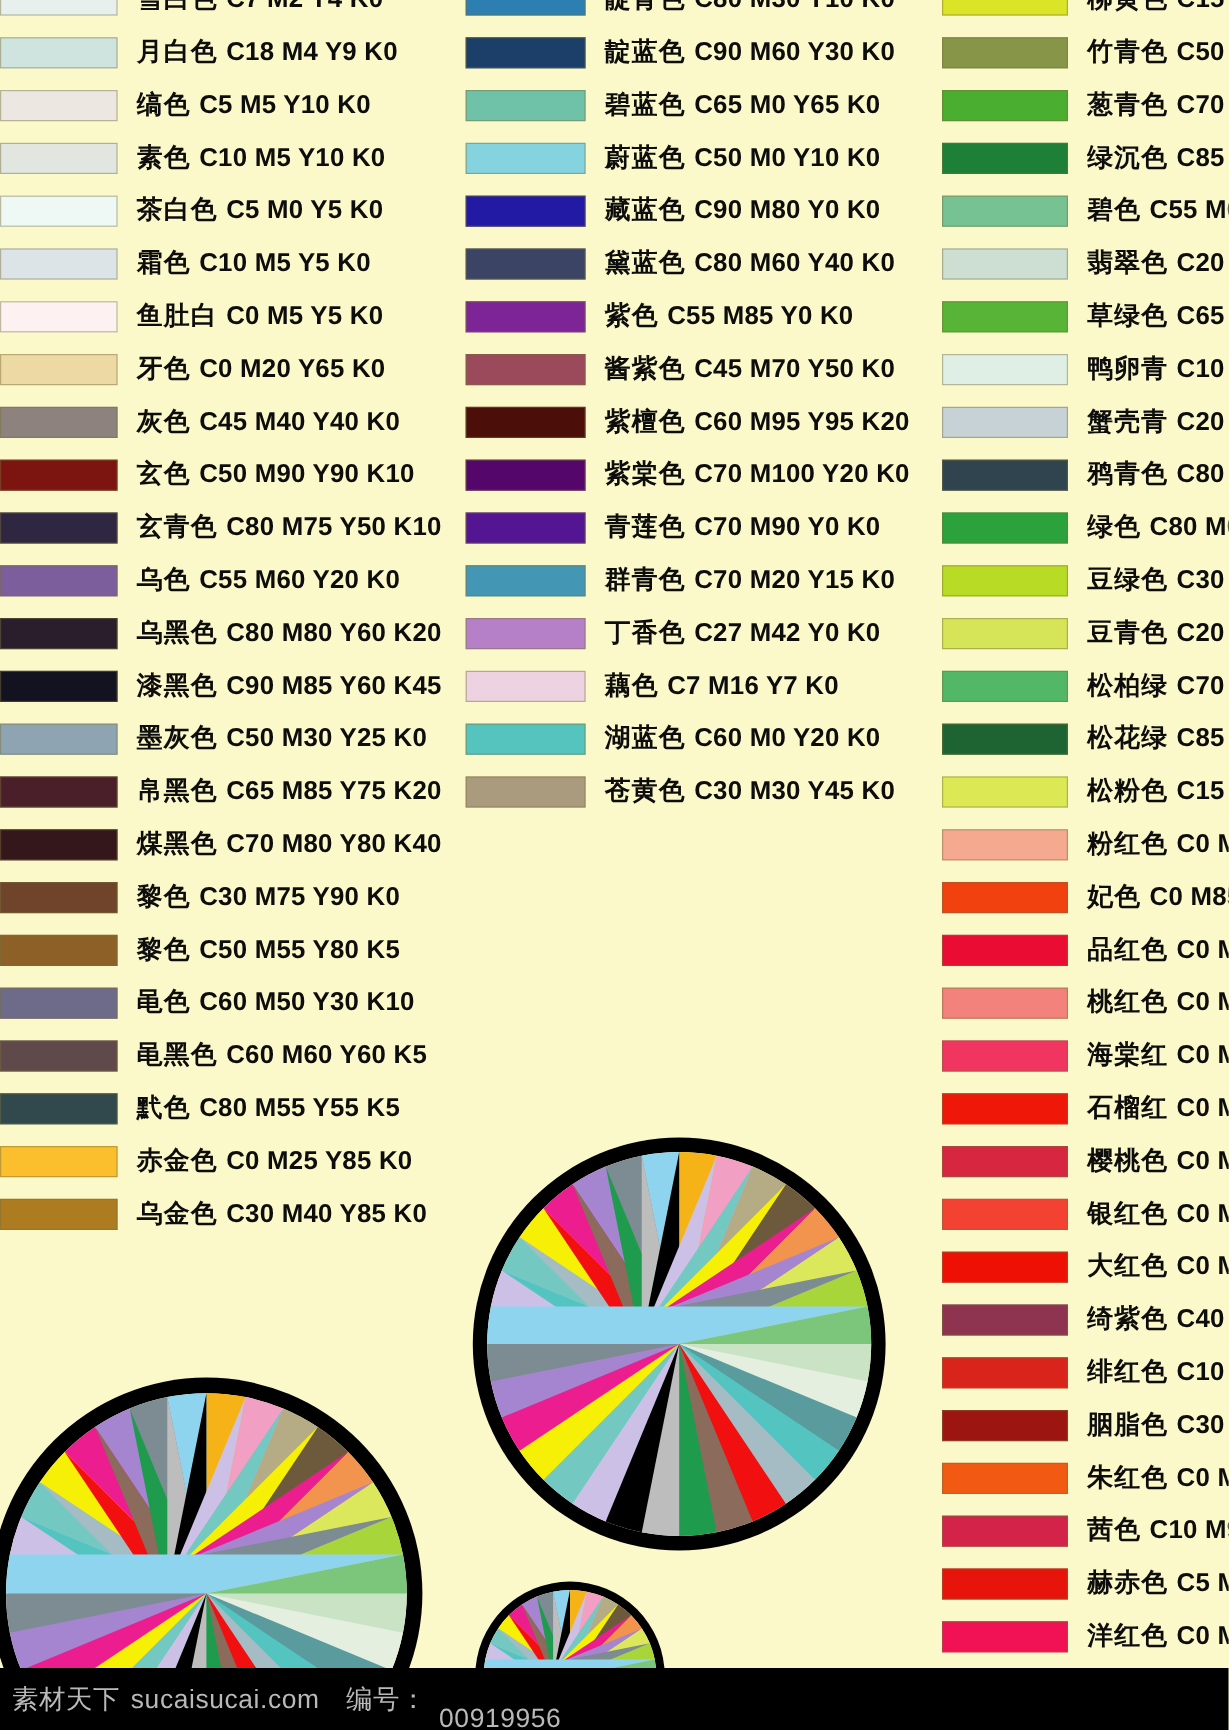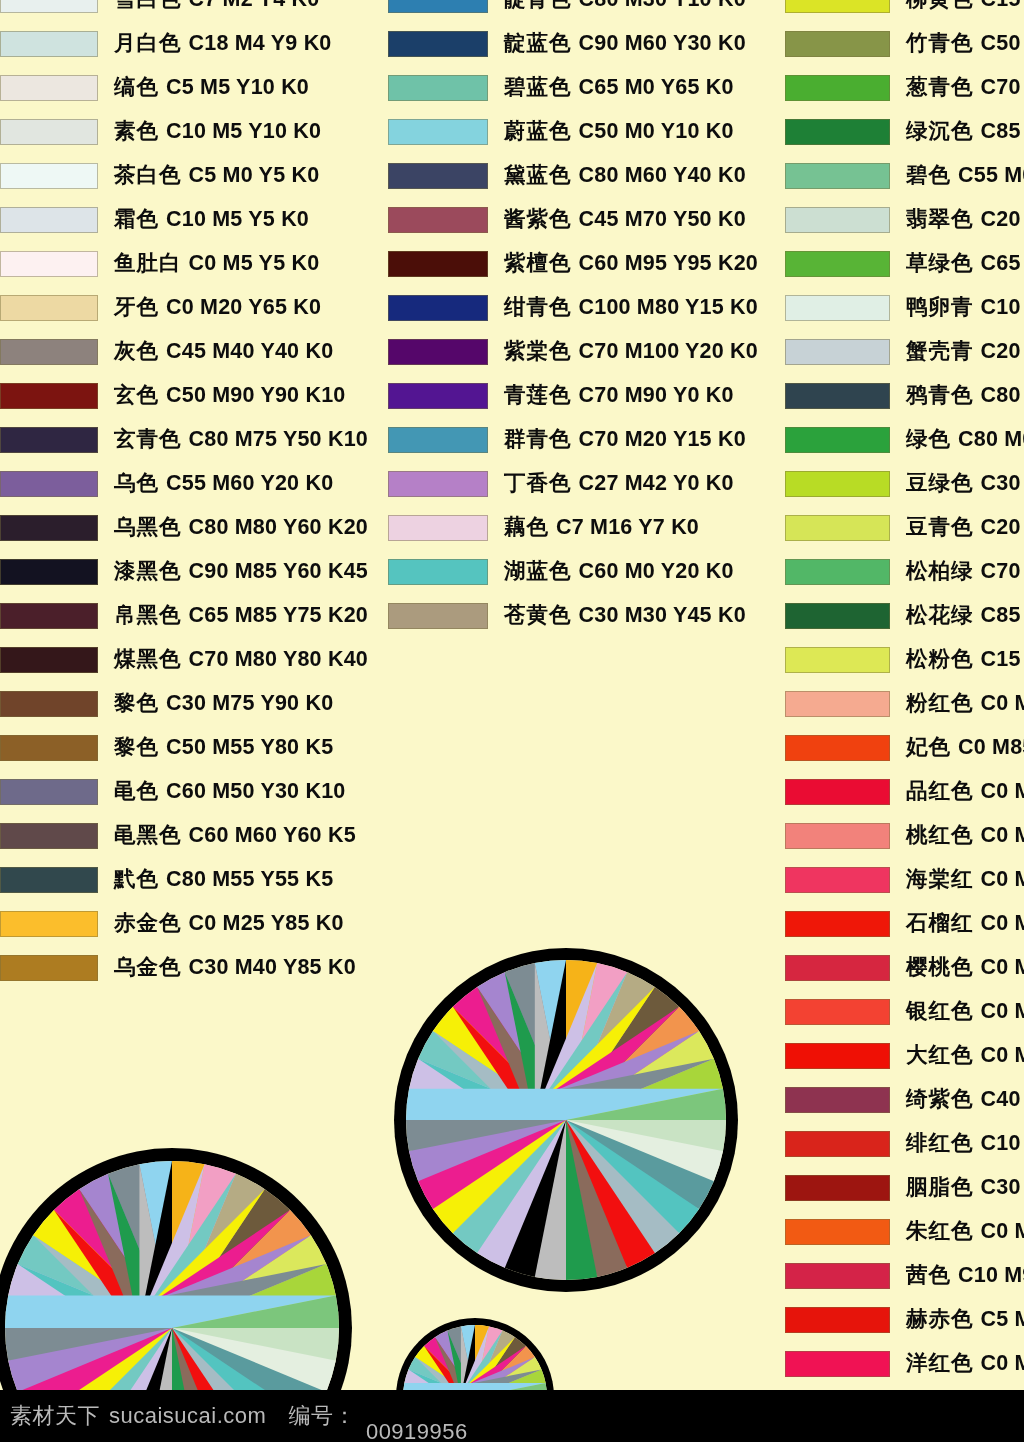--- a/index.html
+++ b/index.html
@@ -137,20 +137,24 @@
       </div>
       <div class="row">
         <div class="sw" style="background: rgb(43, 30, 44);"></div>
         <div class="lbl"><span class="cn">乌黑色</span><span class="cmyk">C80 M80 Y60 K20</span></div>
       </div>
       <div class="row">
         <div class="sw" style="background: rgb(19, 18, 33);"></div>
         <div class="lbl"><span class="cn">漆黑色</span><span class="cmyk">C90 M85 Y60 K45</span></div>
       </div>
       <div class="row">
+        <div class="sw" style="background: rgb(143, 164, 178);"></div>
+        <div class="lbl"><span class="cn">墨灰色</span><span class="cmyk">C50 M30 Y25 K0</span></div>
+      </div>
+      <div class="row">
         <div class="sw" style="background: rgb(75, 31, 42);"></div>
         <div class="lbl"><span class="cn">帛黑色</span><span class="cmyk">C65 M85 Y75 K20</span></div>
       </div>
       <div class="row">
         <div class="sw" style="background: rgb(52, 23, 26);"></div>
         <div class="lbl"><span class="cn">煤黑色</span><span class="cmyk">C70 M80 Y80 K40</span></div>
       </div>
       <div class="row">
         <div class="sw" style="background: rgb(112, 68, 42);"></div>
         <div class="lbl"><span class="cn">黎色</span><span class="cmyk">C30 M75 Y90 K0</span></div>
@@ -191,34 +195,38 @@
       </div>
       <div class="row">
         <div class="sw" style="background: rgb(111, 194, 168);"></div>
         <div class="lbl"><span class="cn">碧蓝色</span><span class="cmyk">C65 M0 Y65 K0</span></div>
       </div>
       <div class="row">
         <div class="sw" style="background: rgb(132, 211, 222);"></div>
         <div class="lbl"><span class="cn">蔚蓝色</span><span class="cmyk">C50 M0 Y10 K0</span></div>
       </div>
       <div class="row">
+        <div class="sw" style="background: rgb(34, 25, 165);"></div>
+        <div class="lbl"><span class="cn">藏蓝色</span><span class="cmyk">C90 M80 Y0 K0</span></div>
+      </div>
+      <div class="row">
         <div class="sw" style="background: rgb(59, 68, 100);"></div>
         <div class="lbl"><span class="cn">黛蓝色</span><span class="cmyk">C80 M60 Y40 K0</span></div>
       </div>
       <div class="row">
+        <div class="sw" style="background: rgb(125, 37, 151);"></div>
+        <div class="lbl"><span class="cn">紫色</span><span class="cmyk">C55 M85 Y0 K0</span></div>
+      </div>
+      <div class="row">
         <div class="sw" style="background: rgb(155, 74, 92);"></div>
         <div class="lbl"><span class="cn">酱紫色</span><span class="cmyk">C45 M70 Y50 K0</span></div>
       </div>
       <div class="row">
         <div class="sw" style="background: rgb(75, 14, 8);"></div>
         <div class="lbl"><span class="cn">紫檀色</span><span class="cmyk">C60 M95 Y95 K20</span></div>
-      </div>
-      <div class="row">
-        <div class="sw" style="background: rgb(22, 41, 125);"></div>
-        <div class="lbl"><span class="cn">绀青色</span><span class="cmyk">C100 M80 Y15 K0</span></div>
       </div>
       <div class="row">
         <div class="sw" style="background: rgb(85, 6, 106);"></div>
         <div class="lbl"><span class="cn">紫棠色</span><span class="cmyk">C70 M100 Y20 K0</span></div>
       </div>
       <div class="row">
         <div class="sw" style="background: rgb(83, 21, 146);"></div>
         <div class="lbl"><span class="cn">青莲色</span><span class="cmyk">C70 M90 Y0 K0</span></div>
       </div>
       <div class="row">

